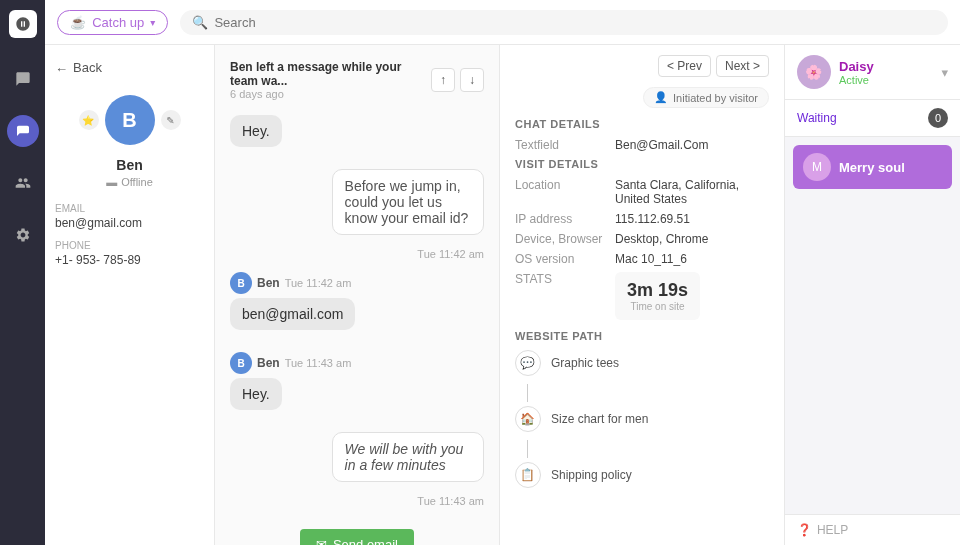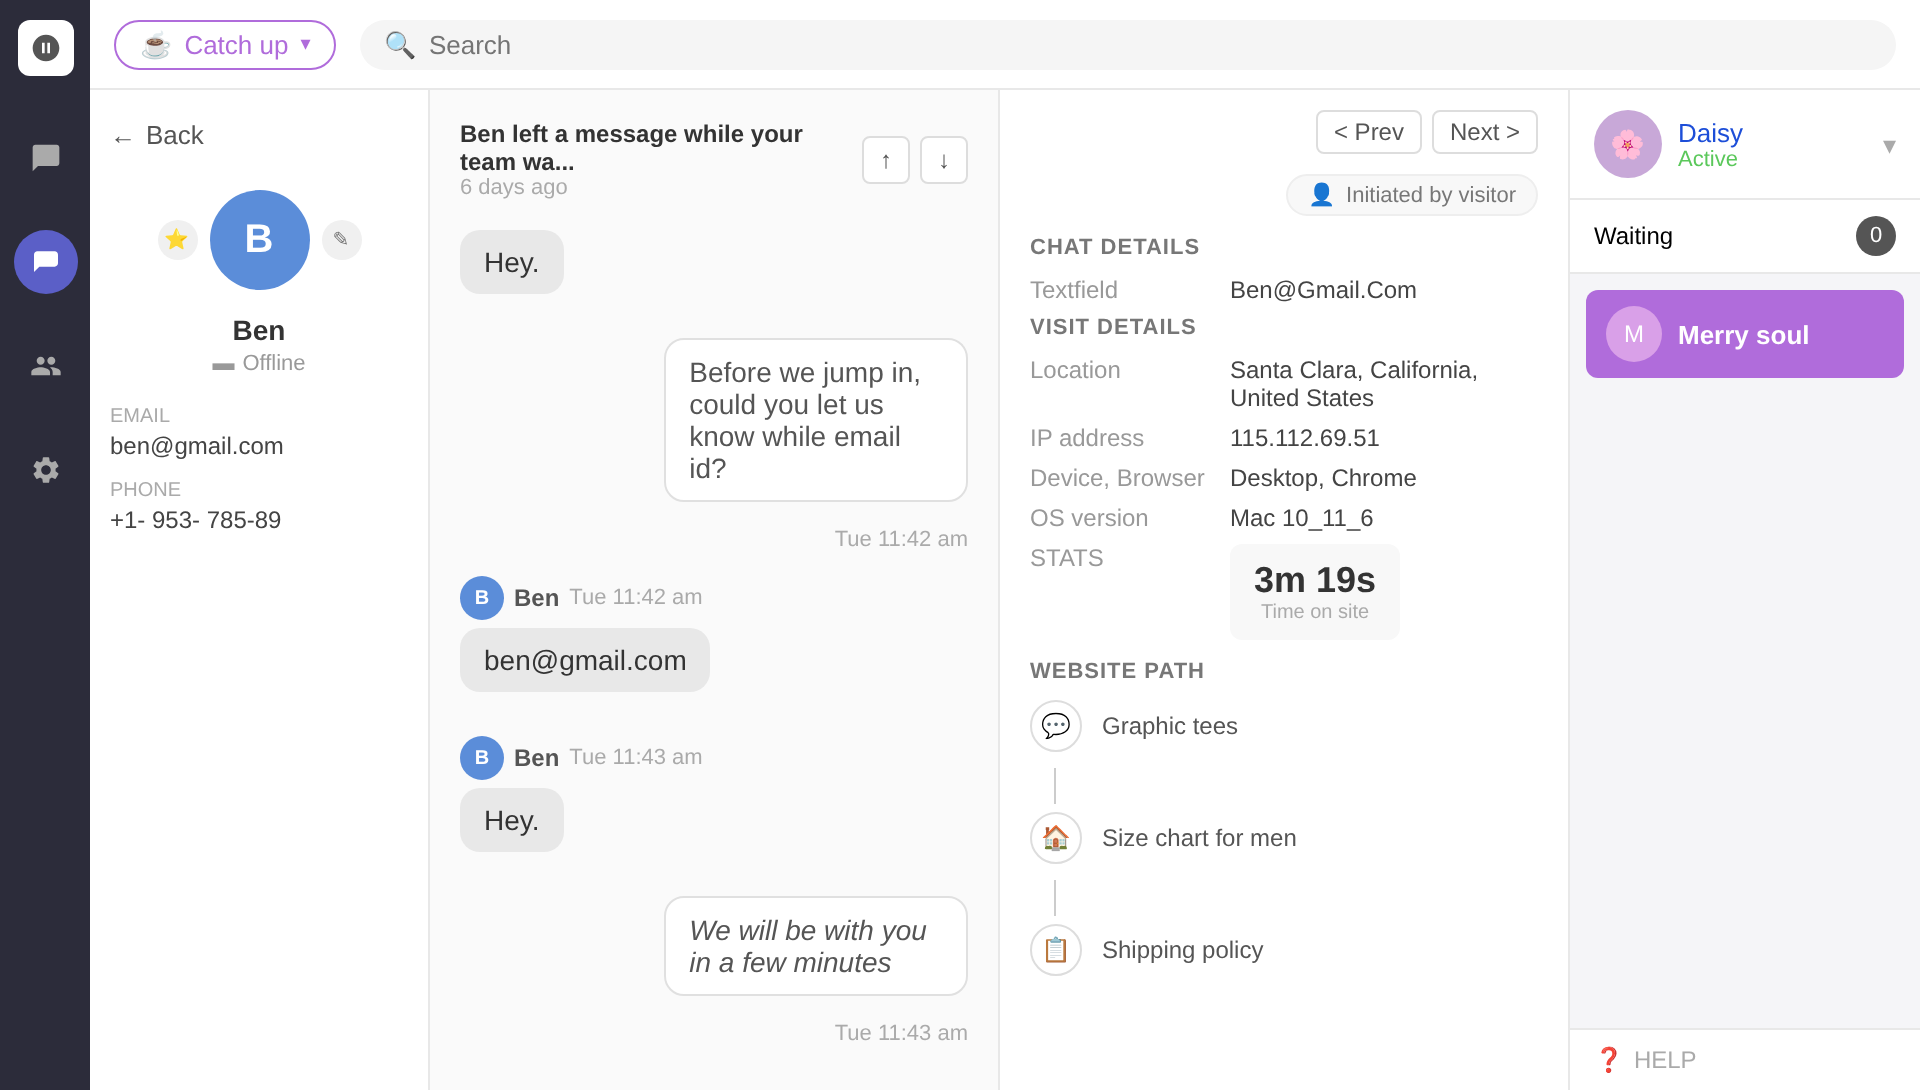--- a/index.html
+++ b/index.html
@@ -336,29 +336,29 @@
       display: flex; align-items: center; gap: 8px;
     }
     .agent-avatar {
       width: 34px; height: 34px;
       border-radius: 50%;
       overflow: hidden;
       background: #c8a8d8;
       display: flex; align-items: center; justify-content: center;
       font-size: 14px;
     }
-    .agent-name { font-weight: 400; font-size: 13px; color: #1d4ed8; }
+    .agent-name { font-weight: 700; font-size: 13px; color: #a21caf; }
     .agent-status { font-size: 11px; color: #5bc85b; }
     .waiting-bar {
       display: flex; align-items: center; justify-content: space-between;
       padding: 8px 12px;
       background: #fff;
       border-bottom: 1px solid #e8e8e8;
     }
-    .waiting-label { font-size: 12px; color: #000000; }
+    .waiting-label { font-size: 12px; color: #6d28d9; }
     .waiting-count {
       width: 20px; height: 20px;
       background: #555;
       border-radius: 50%;
       display: flex; align-items: center; justify-content: center;
       font-size: 11px; color: #fff;
     }
     .active-conversation {
       background: #b06cdb;
       margin: 8px;
@@ -474,21 +474,21 @@
           <button class="scroll-btn">↑</button>
           <button class="scroll-btn">↓</button>
         </div>
       </div>
 
       <div class="message-row received">
         <div class="message-bubble message-received">Hey.</div>
       </div>
 
       <div class="message-row sent">
-        <div class="message-bubble message-sent">Before we jump in, could you let us know while email id?</div>
+        <div class="message-bubble message-sent">Before we jump in, could you let us know your email id?</div>
         <div class="message-time">Tue 11:42 am</div>
       </div>
 
       <div class="message-row received">
         <div class="message-meta">
           <div class="message-avatar">B</div>
           <span class="message-name">Ben</span>
           <span style="font-size:11px;color:#aaa;">Tue 11:42 am</span>
         </div>
         <div class="message-bubble message-received">ben@gmail.com</div>

